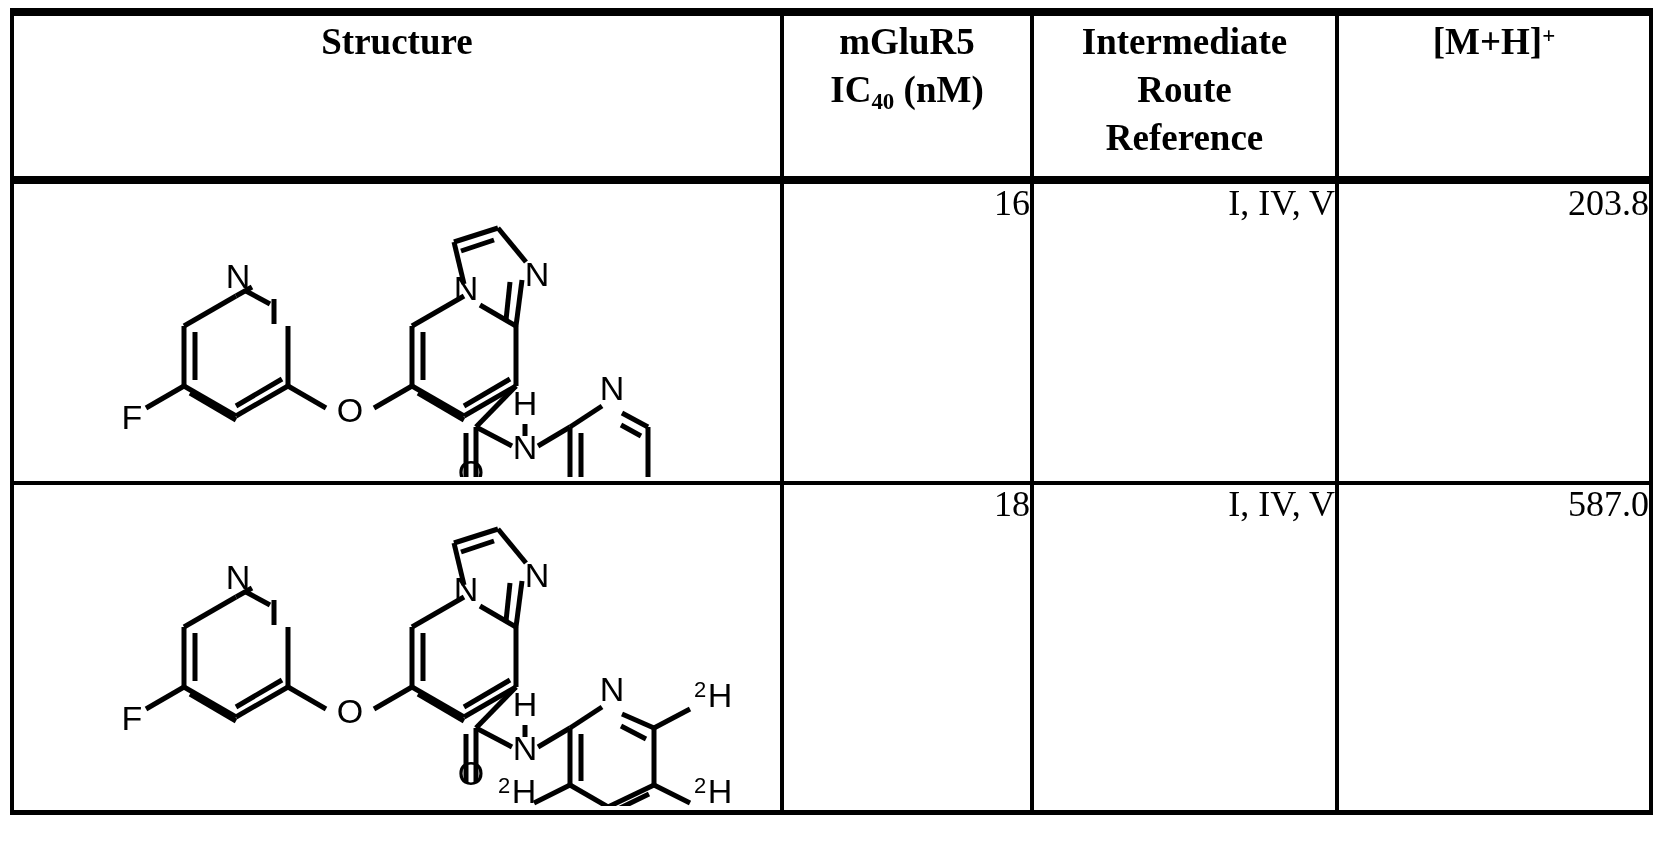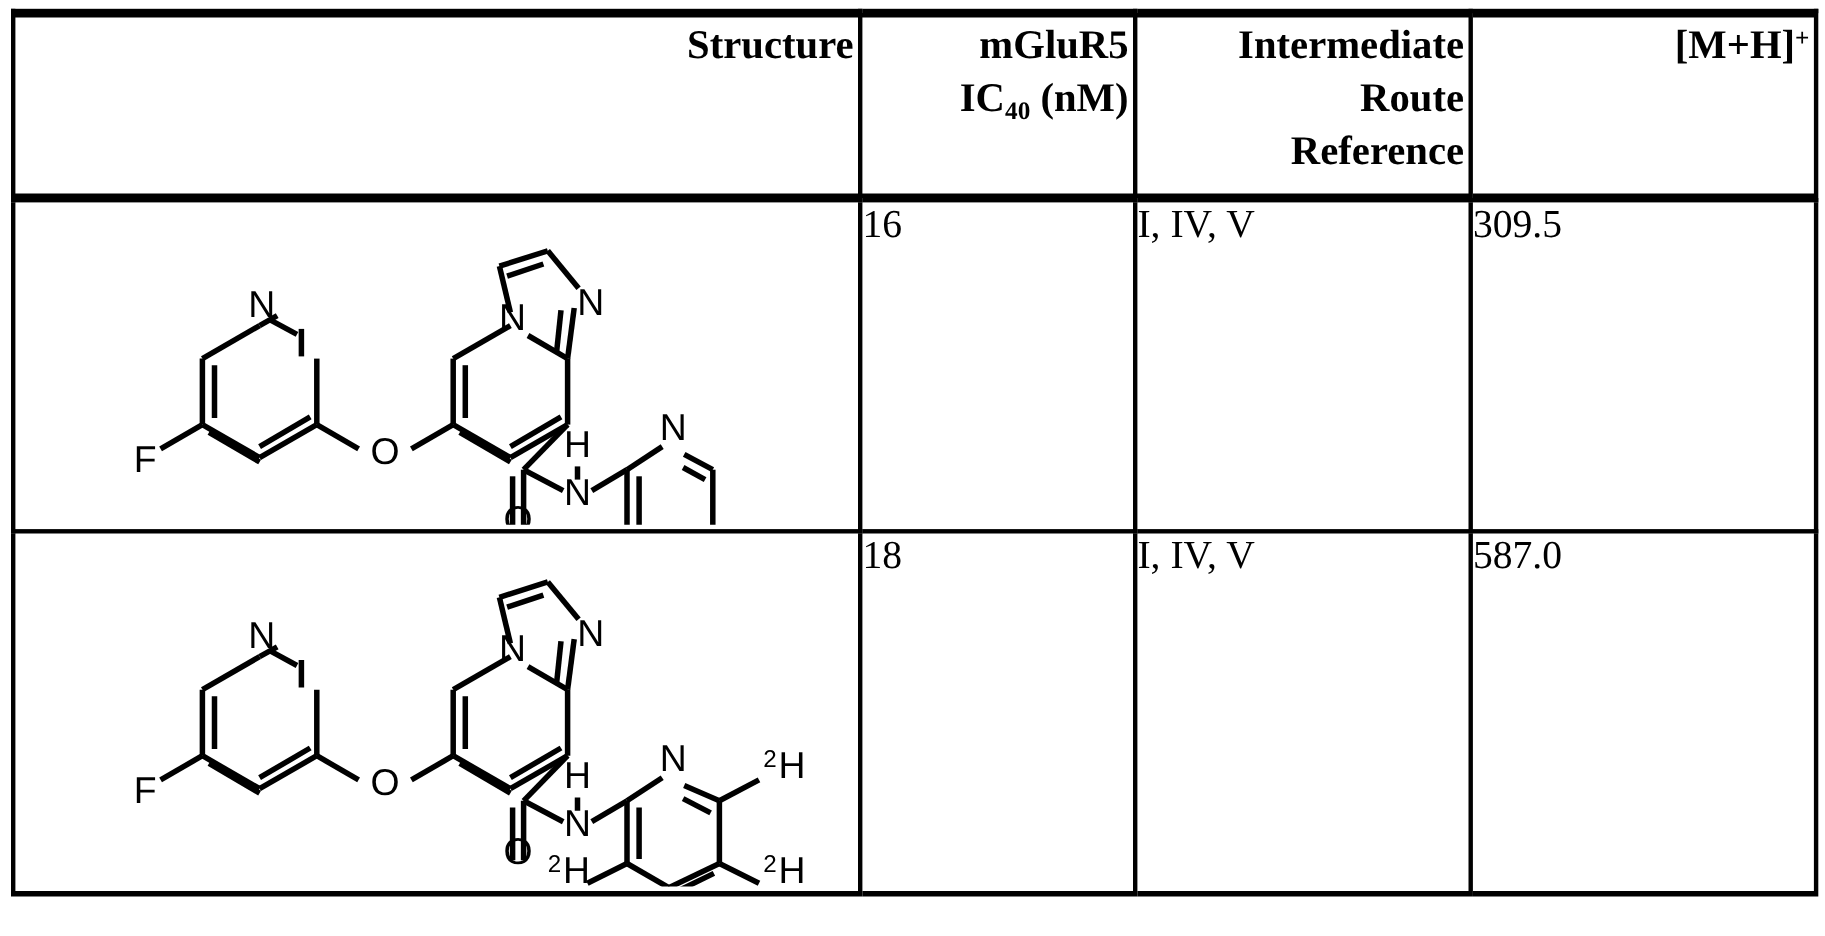--- a/index.html
+++ b/index.html
@@ -38,21 +38,21 @@
     padding: 0;
     vertical-align: top;
     background: #fff;
   }
 
   
   thead tr.head-row th {
     border-top: 4px solid #000;
     border-bottom: 4px solid #000;
     box-shadow: inset 0 7px 0 -3px #000, inset 0 -7px 0 -3px #000;
-    text-align: right;
+    text-align: center;
     font-weight: bold;
     font-size: 37px;
     line-height: 1.30;
     padding: 6px 4px 10px 4px;
     height: 152px;
     vertical-align: top;
   }
 
   tbody tr td {
     border-bottom: 4px solid #000;
@@ -74,21 +74,21 @@
     font-weight: bold;
   }
   sup.hdr-sup {
     font-size: 0.62em;
     vertical-align: 0.50em;
     font-weight: bold;
   }
 
   
   .value-cell {
-    text-align: left;
+    text-align: right;
     font-size: 36px;
     font-weight: normal;
     padding-top: 14px;
     line-height: 1.1;
   }
 
   .struct-cell {
     padding: 0;
   }
   .struct-cell svg {
@@ -225,21 +225,21 @@
             <g class="bond">
               <path d="M 511 240 L 511 252"></path>
             </g>
           </svg>
         </td>
 
         <td class="col-ic50 value-cell">16</td>
 
         <td class="col-route value-cell">I, IV, V</td>
 
-        <td class="col-mh value-cell">309.5</td>
+        <td class="col-mh value-cell">203.8</td>
       </tr>
 
       <tr class="row2">
         <td class="col-structure struct-cell">
           <svg width="770" height="321" viewBox="0 0 770 321">
             <g class="bond">
 
               <path d="M 170 142 L 170 202"></path>
               <path d="M 181 148 L 181 196"></path>
               <path d="M 170 142 L 222 112"></path>

